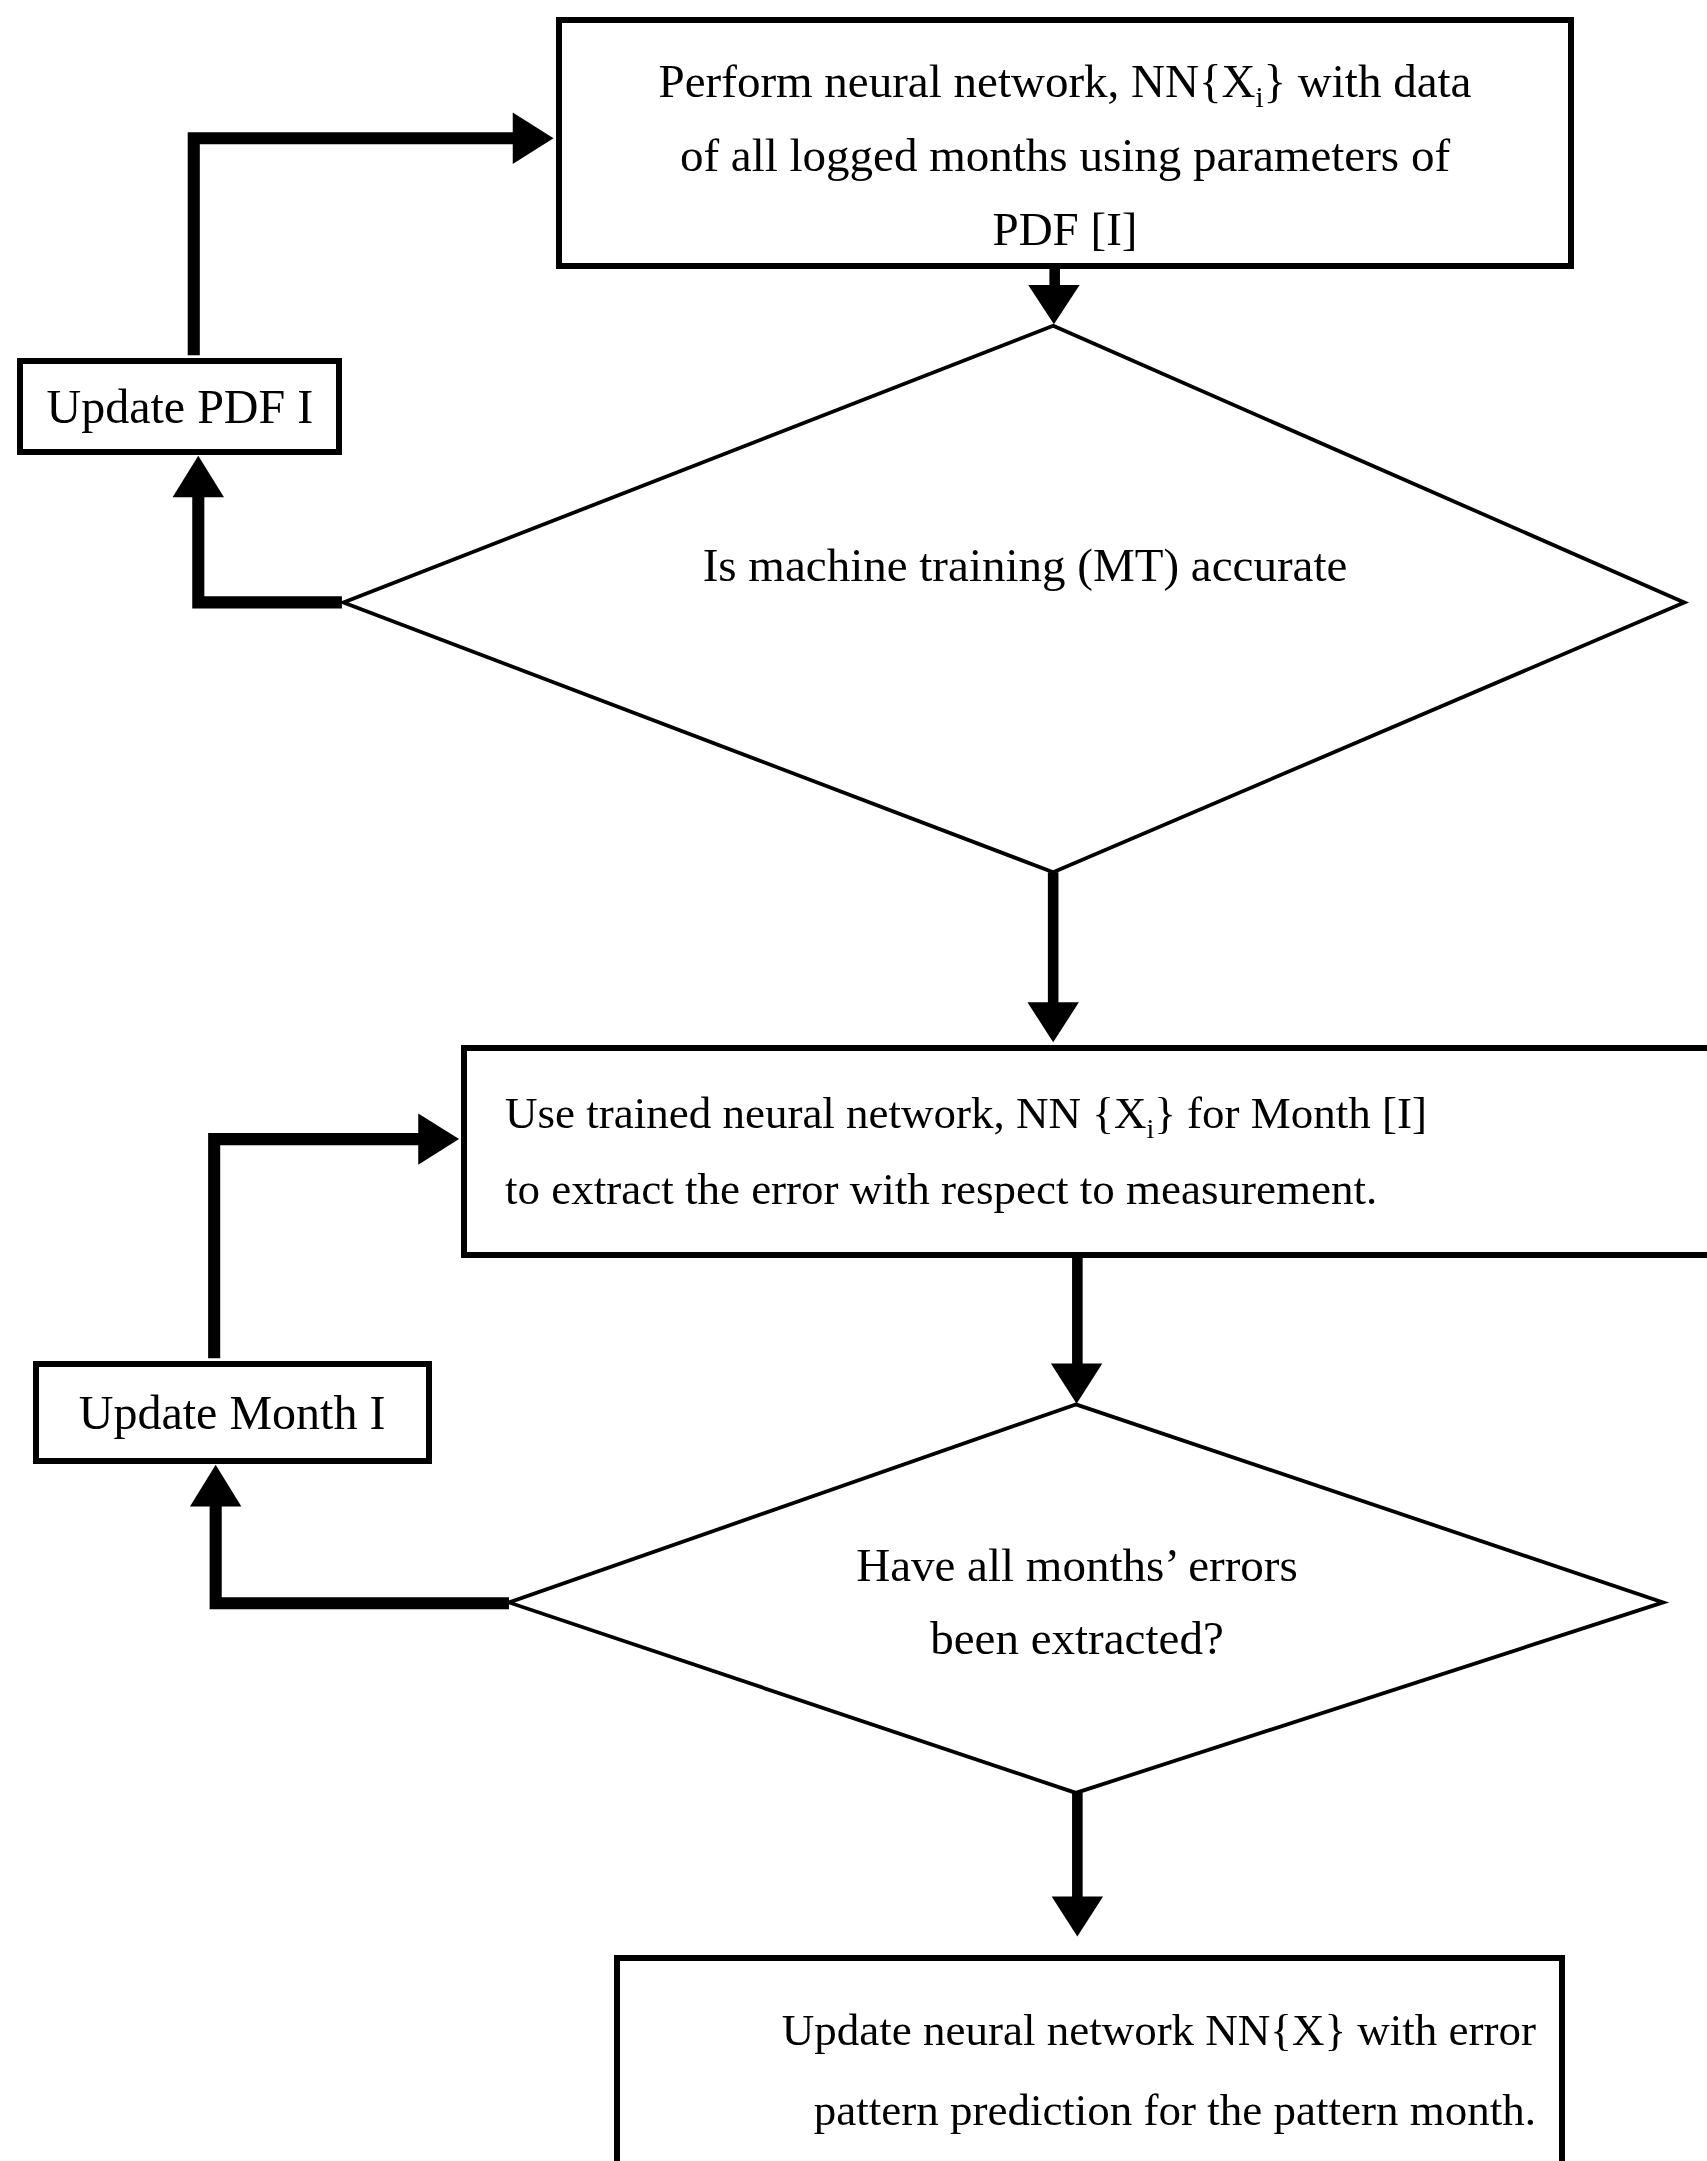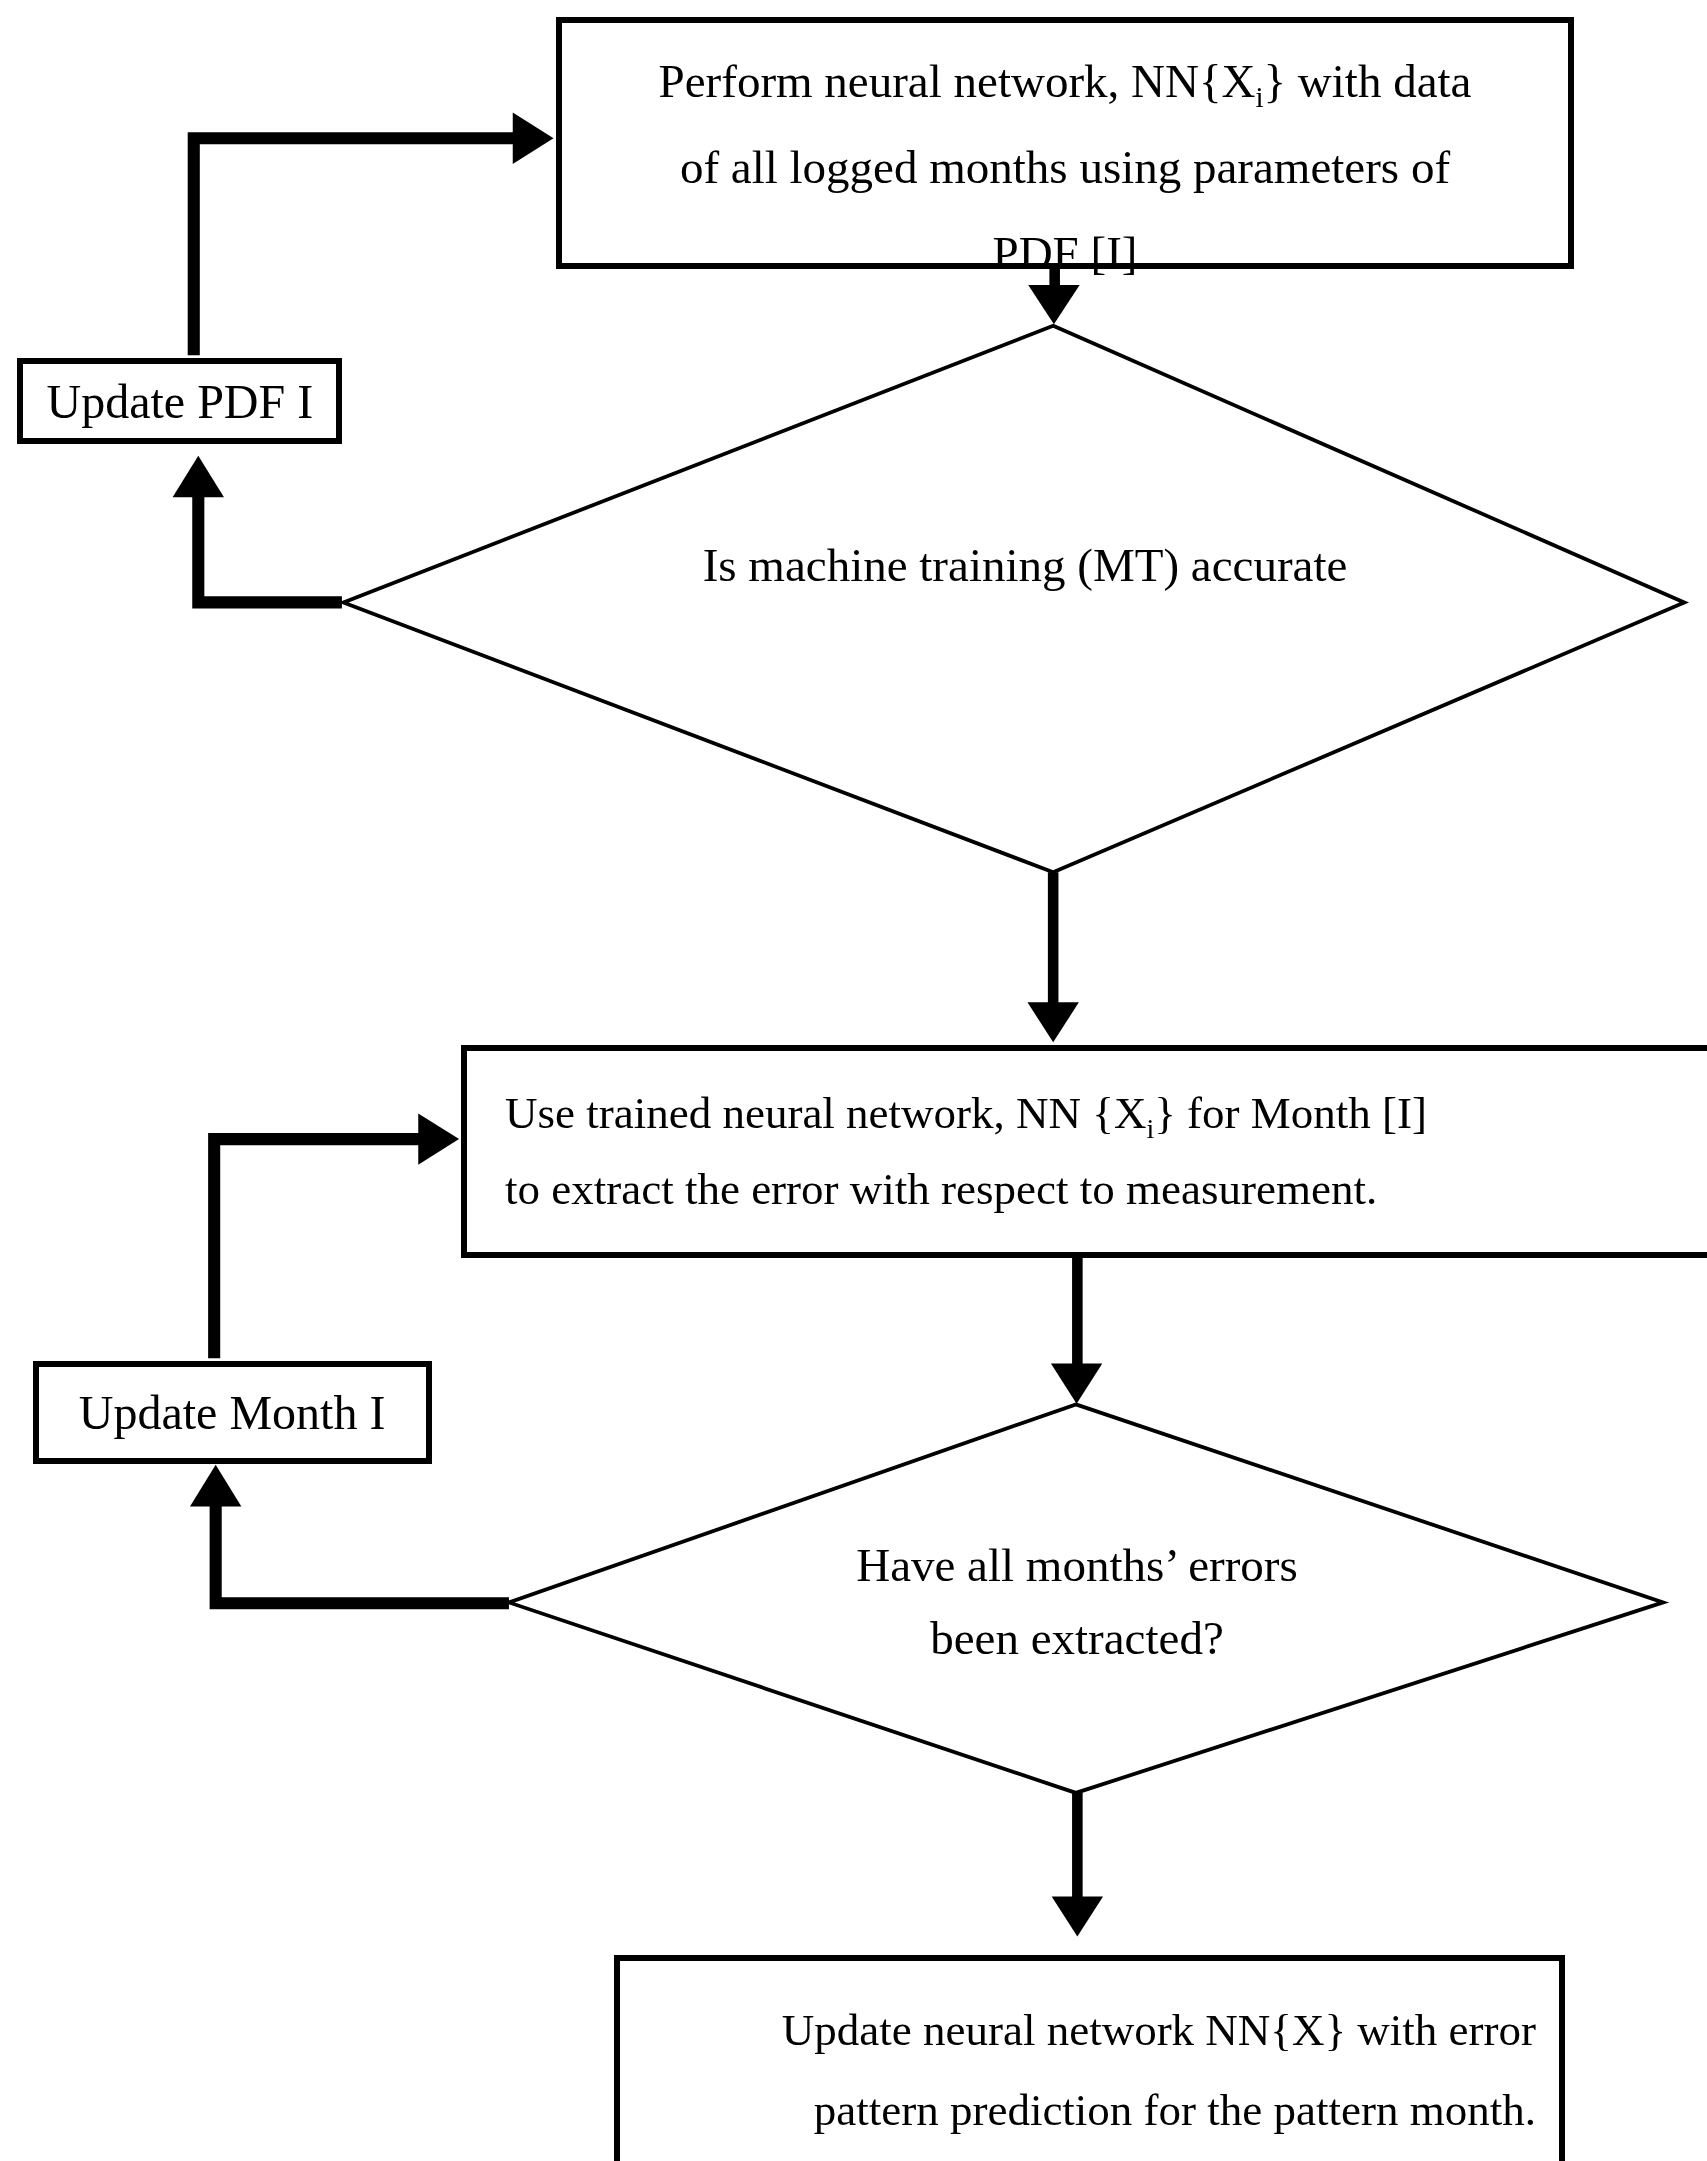--- a/index.html
+++ b/index.html
@@ -15,36 +15,35 @@
   }
   .layer {
     position: absolute;
     left: 0; top: 0;
     width: 1708px; height: 2161px;
   }
   .node {
     position: absolute;
     background: #ffffff;
     border: 6px solid #000000;
-    gap: 12px;
   }
   .centered-lines {
     display: flex;
     flex-direction: column;
     align-items: center;
     justify-content: flex-start;
     text-align: center;
   }
   .box-perform {
     left: 556px; top: 17.4px; width: 1018px; height: 252px;
     padding-top: 21px;
     font-size: 47px; line-height: 74px;
   }
   .box-update-pdf {
-    left: 17.4px; top: 358px; width: 325px; height: 86px;
+    left: 17.4px; top: 358px; width: 325px; height: 97px;
     display: flex; align-items: center; justify-content: center;
     font-size: 48px;
   }
   .box-use-trained {
     left: 461px; top: 1045px; width: 1321px; height: 213px;
     padding: 24px 34px 0 38px;
     font-size: 45px; line-height: 76px;
     text-align: left;
   }
   .box-update-month {

